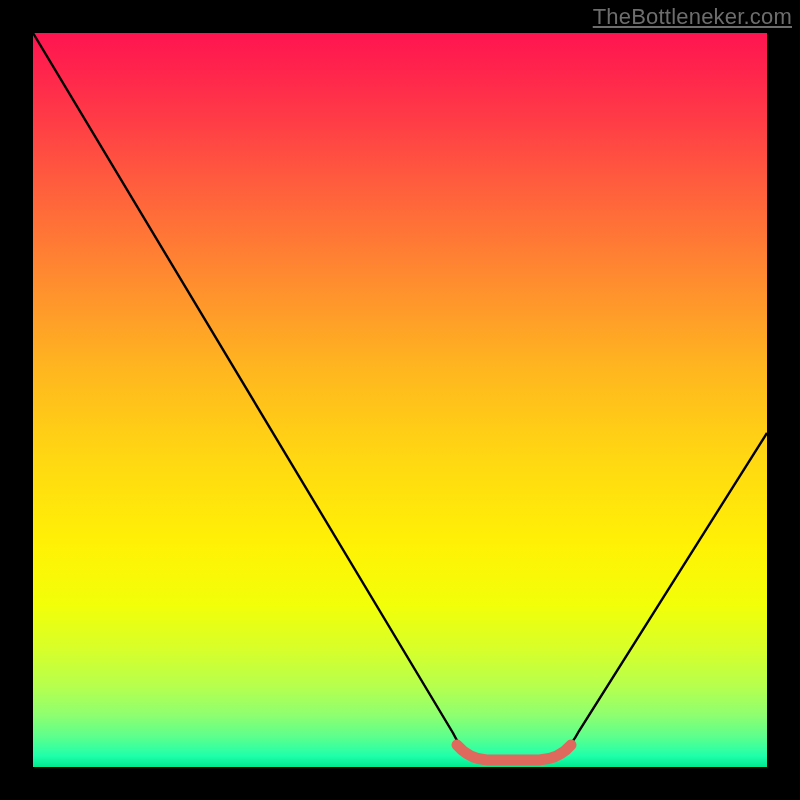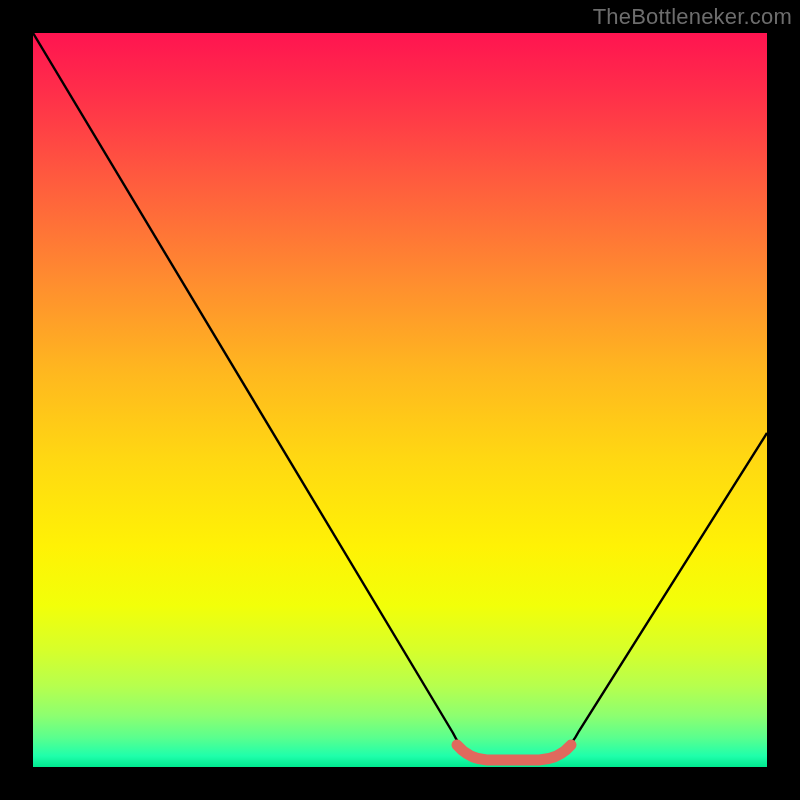--- a/index.html
+++ b/index.html
@@ -58,20 +58,21 @@
     width: 734px;
     height: 734px;
   }
   .watermark {
     position: absolute;
     top: 4px;
     right: 8px;
     color: #6d6d6d;
     font-size: 22px;
     letter-spacing: 0.2px;
+    text-decoration: underline;
   }
 </style>
 </head>
 <body>
 
 <div class="frame">
 
   <div class="plot-area">
     <div class="gradient"></div>
 

